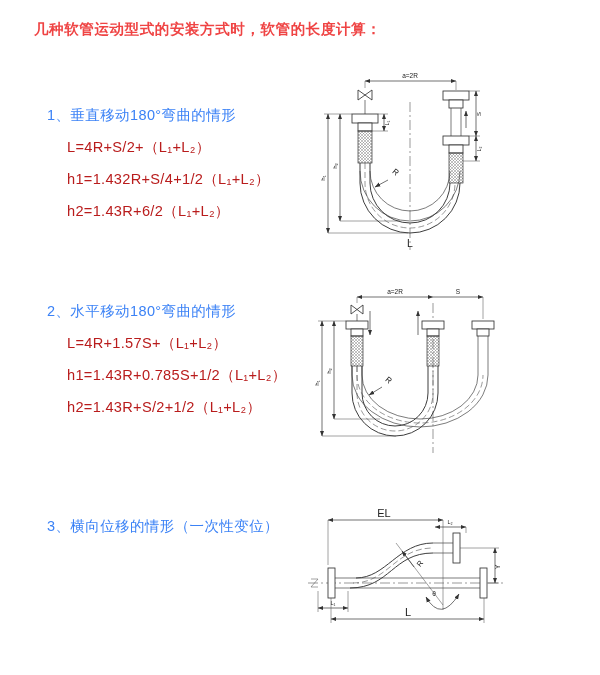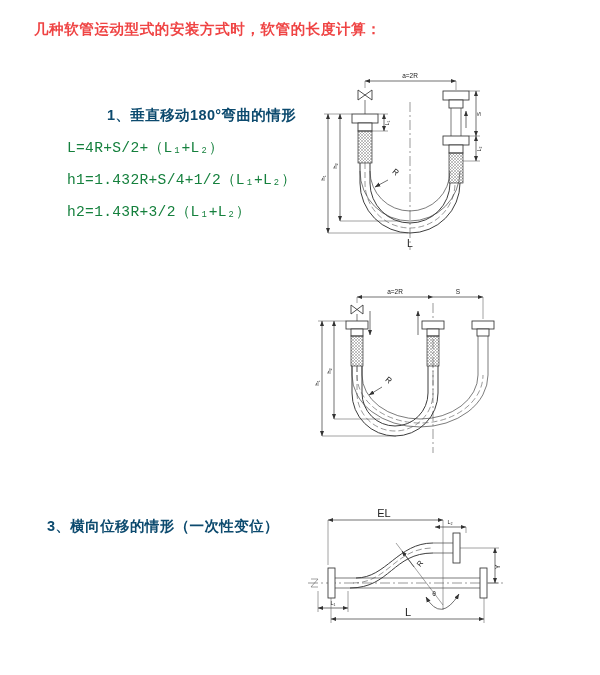--- a/index.html
+++ b/index.html
@@ -1,23 +1,23 @@
 <!DOCTYPE html>
 <html><head>
 <meta charset="utf-8">
 <style>
   html,body{margin:0;padding:0;background:#fff;}
   .page{position:relative;width:600px;height:675px;background:#ffffff;overflow:hidden;
         font-family:"Liberation Sans",sans-serif;color:#1a1a1a;}
   .title{position:absolute;left:34px;top:20px;font-size:14.5px;font-weight:600;
          letter-spacing:0.6px;color:#ef4444;}
   .section{position:absolute;left:47px;}
-  .heading{font-size:14.5px;font-weight:700;color:#0c4a6e;letter-spacing:0.4px;height:21px;text-align:right;}
+  .heading{font-size:14.5px;font-weight:400;color:#3b82f6;letter-spacing:0.4px;height:21px;}
   .formulas{margin-left:20px;margin-top:11px;}
-  .formula{font-size:14.6px;font-weight:500;color:#15803d;height:32px;letter-spacing:0.3px;font-family:Liberation Mono, monospace;}
+  .formula{font-size:14.6px;font-weight:500;color:#b91c1c;height:32px;letter-spacing:0.3px;}
   svg.diag{position:absolute;}
   svg .cl{stroke:#555;stroke-width:0.6;stroke-dasharray:10 3 2 3;fill:none;}
   svg .dim{stroke:#333;stroke-width:0.7;fill:none;}
   svg .ext{stroke:#555;stroke-width:0.55;fill:none;}
   svg .hose{stroke:#333;stroke-width:0.95;fill:none;}
   svg .hose2{stroke:#444;stroke-width:0.7;fill:none;}
   svg .hosed{stroke:#555;stroke-width:0.6;fill:none;stroke-dasharray:6 3;}
   svg .fit{fill:#fff;stroke:#333;stroke-width:0.85;}
   svg .hat{stroke:#333;stroke-width:0.7;}
   svg text{fill:#222;font-family:"Liberation Sans",sans-serif;}
@@ -27,24 +27,32 @@
 
 <div class="page">
 
   <div class="title">几种软管运动型式的安装方式时，软管的长度计算：</div>
 
   <div class="section" style="top:106px">
     <div class="heading">1、垂直移动180°弯曲的情形</div>
     <div class="formulas">
       <div class="formula">L=4R+S/2+（L₁+L₂）</div>
       <div class="formula">h1=1.432R+S/4+1/2（L₁+L₂）</div>
-      <div class="formula">h2=1.43R+3/2（L₁+L₂）</div>
+      <div class="formula">h2=1.43R+6/2（L₁+L₂）</div>
     </div>
   </div>
 
+  <div class="section" style="top:302px">
+    <div class="heading">2、水平移动180°弯曲的情形</div>
+    <div class="formulas">
+      <div class="formula">L=4R+1.57S+（L₁+L₂）</div>
+      <div class="formula">h1=1.43R+0.785S+1/2（L₁+L₂）</div>
+      <div class="formula">h2=1.43R+S/2+1/2（L₁+L₂）</div>
+    </div>
+  </div>
 
   <div class="section" style="top:517px">
     <div class="heading">3、横向位移的情形（一次性变位）</div>
   </div>
 
   <svg class="diag" style="left:308px;top:66px" width="290" height="192" viewBox="0 0 290 192">
     <defs>
       <marker id="a1" viewBox="0 0 10 10" refX="9.5" refY="5" markerWidth="8" markerHeight="8" orient="auto-start-reverse">
         <path d="M0,1.2 L10,5 L0,8.8 z" fill="#333"></path>
       </marker>

